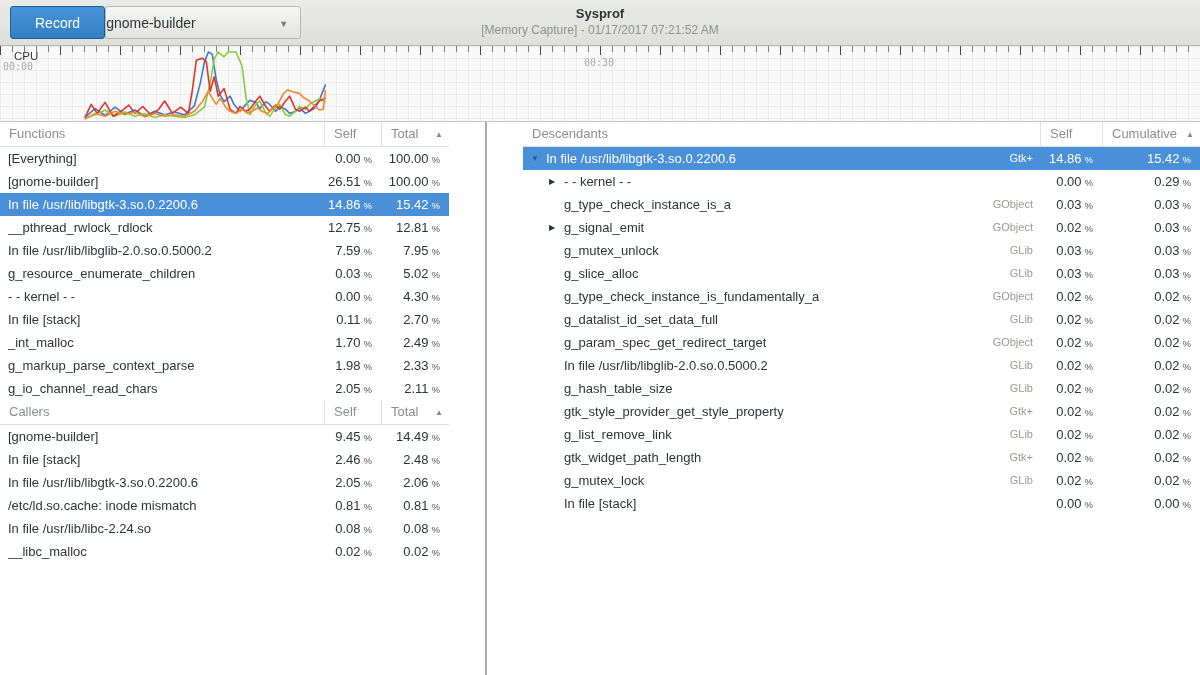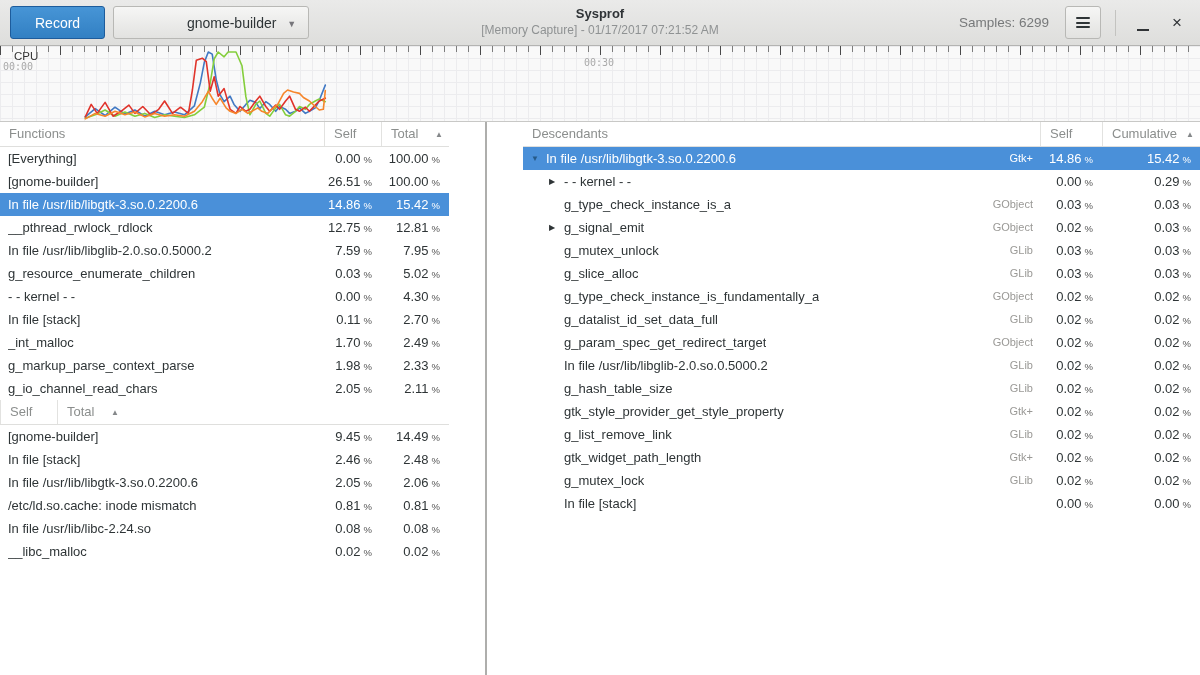--- a/index.html
+++ b/index.html
@@ -8,25 +8,25 @@
   .app { width:1200px; height:675px; position:relative; }
 
   
   .headerbar { height:46px; display:flex; align-items:center; position:relative;
                background:linear-gradient(to bottom,#eaeae9,#dededc);
                border-bottom:1px solid #b4b4b2; padding:0 6px; }
   .record-btn { height:33px; padding:0 24px; margin-left:4px; font-size:14px; color:#fff;
                 background:linear-gradient(to bottom,#4795d6,#3280c3);
                 border:1px solid #1d5c9c; border-radius:3px; cursor:pointer;
                 font-family:"Liberation Sans", sans-serif; }
-  .target-btn { height:33px; width:196px; margin-left:8px; font-size:14px; color:#2e3436;
+  .target-btn { height:33px; width:196px; margin-left:0; font-size:14px; color:#2e3436;
                 background:linear-gradient(to bottom,#f6f6f5,#e2e2e0);
                 border:1px solid #b8b8b5; border-radius:3px; cursor:pointer;
-                display:flex; align-items:center; justify-content:center; position:relative;
-                font-family:"Liberation Sans", sans-serif;padding-left:41px; }
+                display:flex; align-items:center; justify-content:flex-start; position:relative;
+                font-family:"Liberation Sans", sans-serif; }
   .target-btn .caret { position:absolute; right:12px; top:12px; font-size:9px; color:#77767b; }
   .titlebox { position:absolute; left:0; right:0; top:6px; text-align:center; pointer-events:none; }
   .title    { font-size:13px; font-weight:bold; color:#2f3336; }
   .subtitle { font-size:12px; color:#8f9293; margin-top:2px; }
   .hb-right { margin-left:auto; display:flex; align-items:center; height:100%; }
   .samples  { font-size:13.5px; color:#77797a; margin-right:16px; }
   .menu-btn { height:33px; width:36px; background:linear-gradient(to bottom,#f6f6f5,#e2e2e0);
               border:1px solid #b8b8b5; border-radius:3px; cursor:pointer;
               display:flex; align-items:center; justify-content:center; }
   .hamburger i { display:block; width:14px; height:2px; background:#2e3436; border-radius:1px;
@@ -86,37 +86,20 @@
 
   <header class="headerbar">
     <button class="record-btn">Record</button>
     <button class="target-btn">
       <span>gnome-builder</span>
       <span class="caret">▼</span>
     </button>
     <div class="titlebox">
       <div class="title">Sysprof</div>
       <div class="subtitle">[Memory Capture] - 01/17/2017 07:21:52 AM</div>
-    </div>
-    <div class="hb-right">
-      <span class="samples">Samples: 6299</span>
-      <button class="menu-btn">
-        <span class="hamburger">
-            <i></i>
-            <i></i>
-            <i></i>
-          </span>
-      </button>
-      <div class="hb-sep"></div>
-      <button class="win-btn">
-        <span class="minbar"></span>
-      </button>
-      <button class="win-btn">
-        <span class="close-glyph">×</span>
-      </button>
     </div>
   </header>
 
   <div class="graph">
     <svg id="graph-svg" width="1200" height="76">
         <line x1="0.5" x2="0.5" y1="0" y2="9" stroke="#4a4a4a" stroke-width="1"></line>
         <line x1="12.5" x2="12.5" y1="0" y2="6" stroke="#7d7d7d" stroke-width="1"></line>
         <line x1="24.5" x2="24.5" y1="0" y2="6" stroke="#7d7d7d" stroke-width="1"></line>
         <line x1="36.5" x2="36.5" y1="0" y2="6" stroke="#7d7d7d" stroke-width="1"></line>
         <line x1="48.5" x2="48.5" y1="0" y2="6" stroke="#7d7d7d" stroke-width="1"></line>
@@ -314,20 +297,21 @@
                 <span class="fn">g_io_channel_read_chars</span>
               </div>
     <div class="cell num-col c-self"><span class="num">2.05</span><span class="pct">%</span></div>
     <div class="cell num-col c-total"><span class="num">2.11</span><span class="pct">%</span></div>
   </div>
           </div>
       </div>
 
       <div>
         <div class="thead">
+          <div class="th name">Callers</div>
           <div class="th vline c-self">Self</div>
           <div class="th vline c-total">
             <span class="sort">▲</span>
             <span>Total</span>
           </div>
         </div>
         <div id="callers-body">
             <div class="row">
     <div class="cell name">
                 <span class="fn">[gnome-builder]</span>

